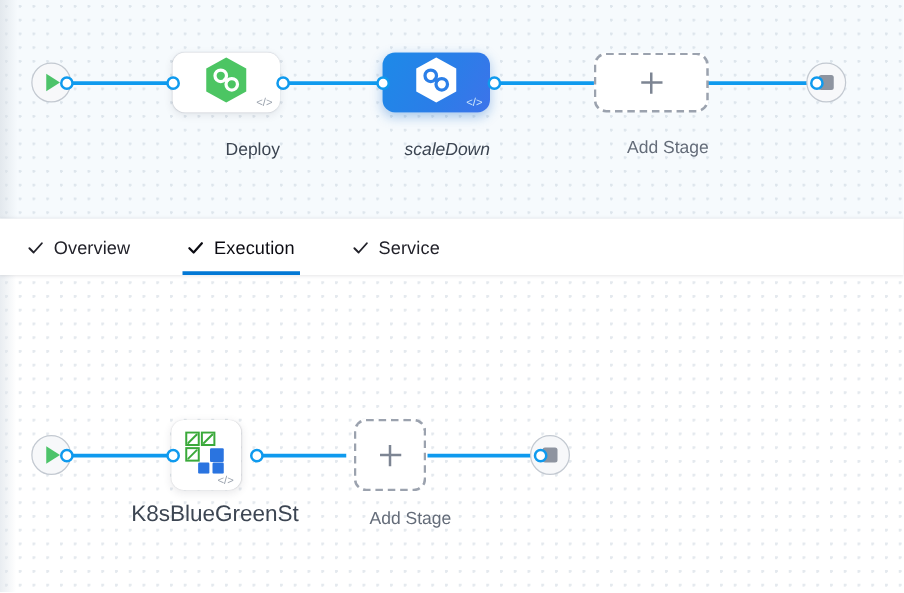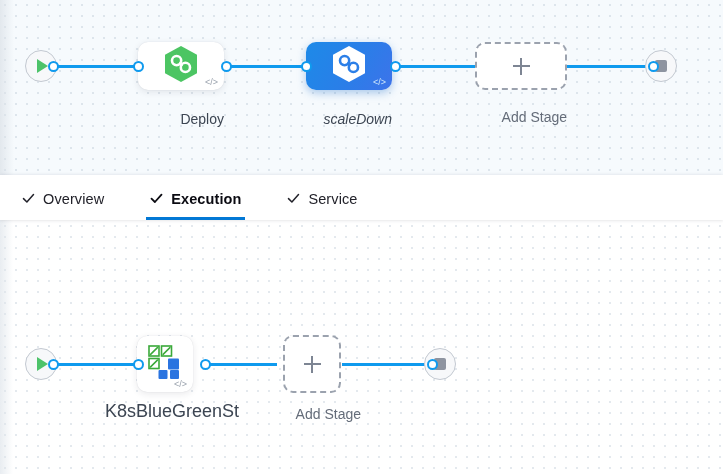--- a/index.html
+++ b/index.html
@@ -83,21 +83,21 @@
     flex: none;
   }
   .tab .check svg { display: block; }
   .tab .tab-label {
     font-size: 14.5px;
     color: #22222a;
     letter-spacing: 0.1px;
     white-space: nowrap;
   }
   .tab.active .tab-label {
-    font-weight: bold;
+    font-weight: normal;
     color: #0b0b12;
   }
   .tab.active::after {
     content: "";
     position: absolute;
     left: -4px;
     right: -4px;
     bottom: 0;
     height: 3px;
     background: #0278d5;

